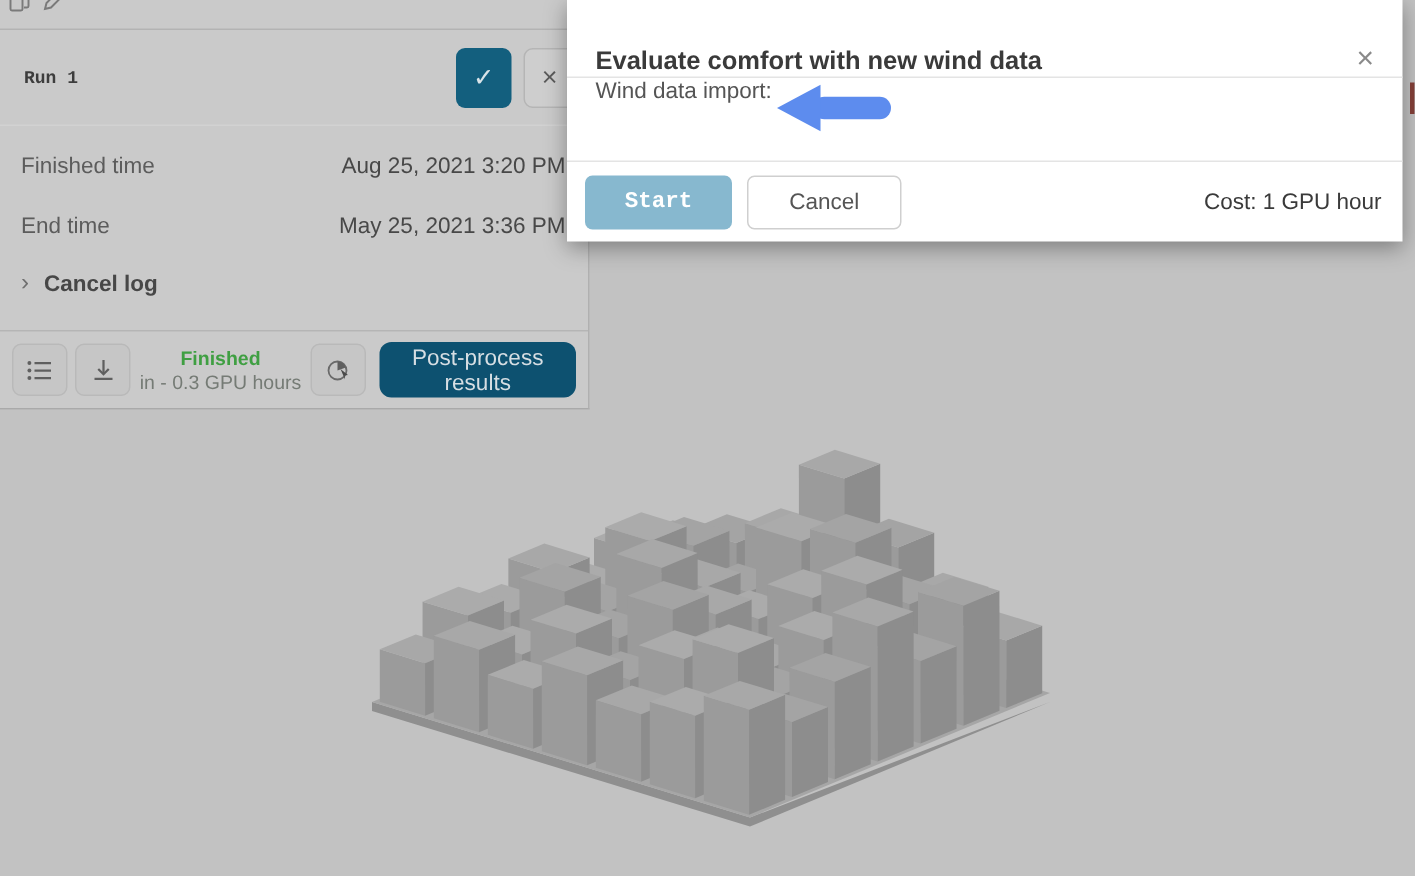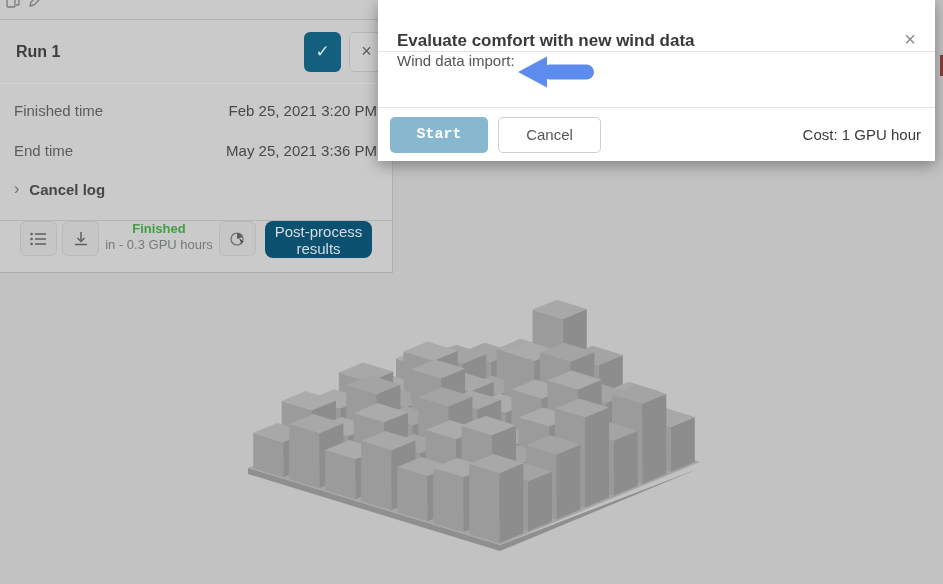--- a/index.html
+++ b/index.html
@@ -28,21 +28,21 @@
     position:relative; overflow:hidden;
   }
   .mini-icon { position:absolute; top:-7px; }
   .mini-icon.copy { left:5px; }
   .mini-icon.edit { left:27px; }
 
   .run-header {
     height:64px; display:flex; align-items:center;
     padding:0 8px 0 16px; border-bottom:1px solid #d2d2d2;
   }
-  .run-title { flex:1; font-size:16px; font-weight:bold; color:#3d3d3d; }
+  .run-title { flex:1; font-size:12px; font-weight:bold; color:#3d3d3d;font-family:Liberation Mono, monospace; }
   .btn-check {
     width:37px; height:40px; background:#135f7e; border:none; border-radius:6px;
     color:#d9e4e9; font-size:17px; cursor:pointer;
     display:flex; align-items:center; justify-content:center;
   }
   .btn-x {
     width:35px; height:40px; margin-left:8px;
     background:#cecece; border:1px solid #b5b5b5; border-radius:6px;
     color:#5a5a5a; font-size:18px; cursor:pointer;
     display:flex; align-items:center; justify-content:center;
@@ -55,21 +55,21 @@
   }
   .info-label { color:#5c5c5c; }
   .info-value { color:#484848; }
   .event-row { height:38px; display:flex; align-items:center; }
   .event-chevron { color:#6f6f6f; font-size:16px; margin-right:10px; }
   .event-label { font-size:15px; font-weight:bold; color:#474747; }
 
   .panel-footer {
     position:absolute; left:0; right:0; bottom:0; height:52px;
     border-top:1px solid #b5b5b5;
-    display:flex; padding:0 20px; gap:5px;
+    display:flex; align-items:center; padding:0 8px; gap:5px;
   }
   .tool-btn {
     width:37px; height:35px; flex:0 0 auto;
     background:#c6c6c6; border:1px solid #b9b9b9; border-radius:6px;
     display:flex; align-items:center; justify-content:center; cursor:pointer;
   }
   .status-block {
     flex:0 0 auto; width:108px; text-align:center; line-height:1.2;
     font-size:13px; margin:0 1px;
   }
@@ -309,21 +309,21 @@
       <span>✓</span>
     </button>
     <button class="btn-x">
       <span>×</span>
     </button>
   </div>
 
   <div class="info-section">
     <div class="info-row">
       <span class="info-label">Finished time</span>
-      <span class="info-value">Feb 25, 2021 3:20 PM</span>
+      <span class="info-value">Aug 25, 2021 3:20 PM</span>
     </div>
     <div class="info-row">
       <span class="info-label">End time</span>
       <span class="info-value">May 25, 2021 3:36 PM</span>
     </div>
     <div class="event-row">
       <span class="event-chevron">›</span>
       <span class="event-label">Cancel log</span>
     </div>
   </div>

